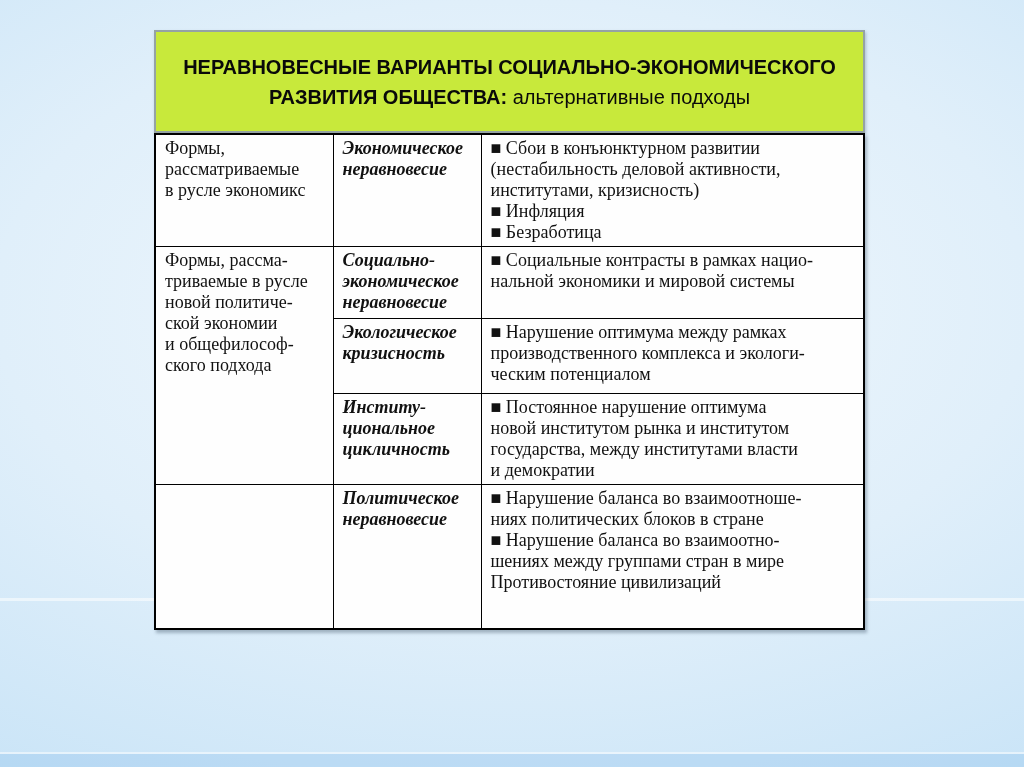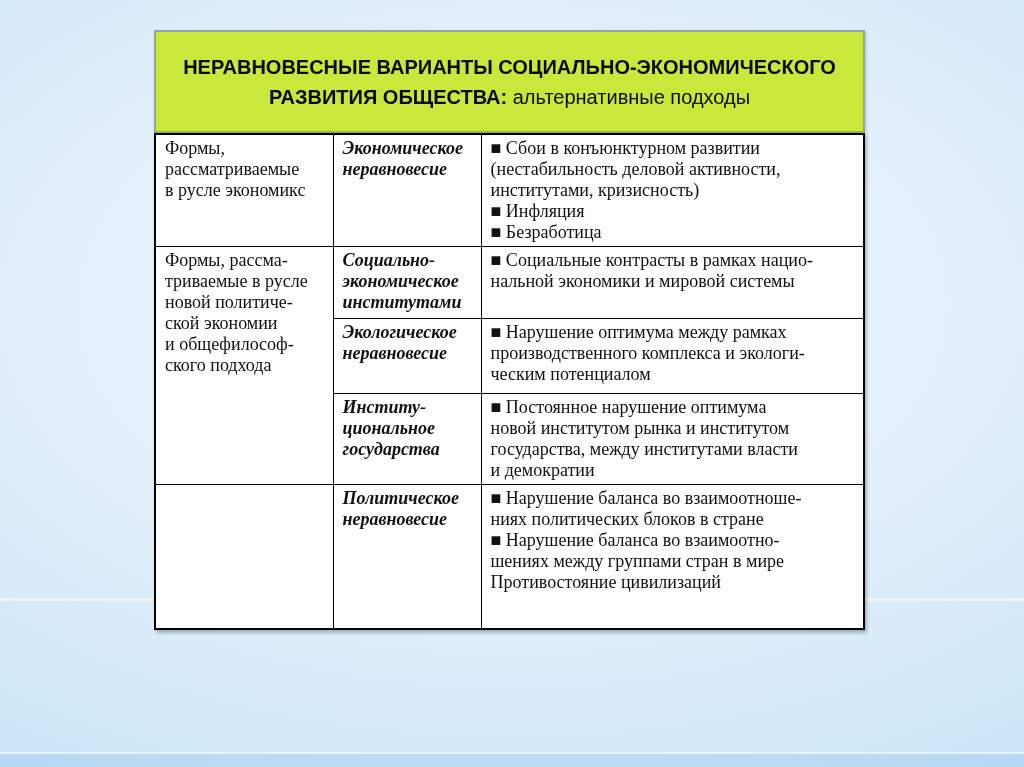--- a/index.html
+++ b/index.html
@@ -116,35 +116,35 @@
     </tr>
     <tr class="r2">
       <td class="cell-form" rowspan="3">Формы, рассма-
 триваемые в русле
 новой политиче-
 ской экономии
 и общефилософ-
 ского подхода</td>
       <td class="cell-type">Социально-
 экономическое
-институтами</td>
+неравновесие</td>
       <td class="cell-desc">■ Социальные контрасты в рамках нацио-
 нальной экономики и мировой системы</td>
     </tr>
     <tr class="r3">
       <td class="cell-type">Экологическое
-неравновесие</td>
+кризисность</td>
       <td class="cell-desc">■ Нарушение оптимума между рамках
 производственного комплекса и экологи-
 ческим потенциалом</td>
     </tr>
     <tr class="r4">
       <td class="cell-type">Институ-
 циональное
-государства</td>
+цикличность</td>
       <td class="cell-desc">■ Постоянное нарушение оптимума
 новой институтом рынка и институтом
 государства, между институтами власти
 и демократии</td>
     </tr>
     <tr class="r5">
       <td class="cell-form"></td>
       <td class="cell-type">Политическое
 неравновесие</td>
       <td class="cell-desc">■ Нарушение баланса во взаимоотноше-

